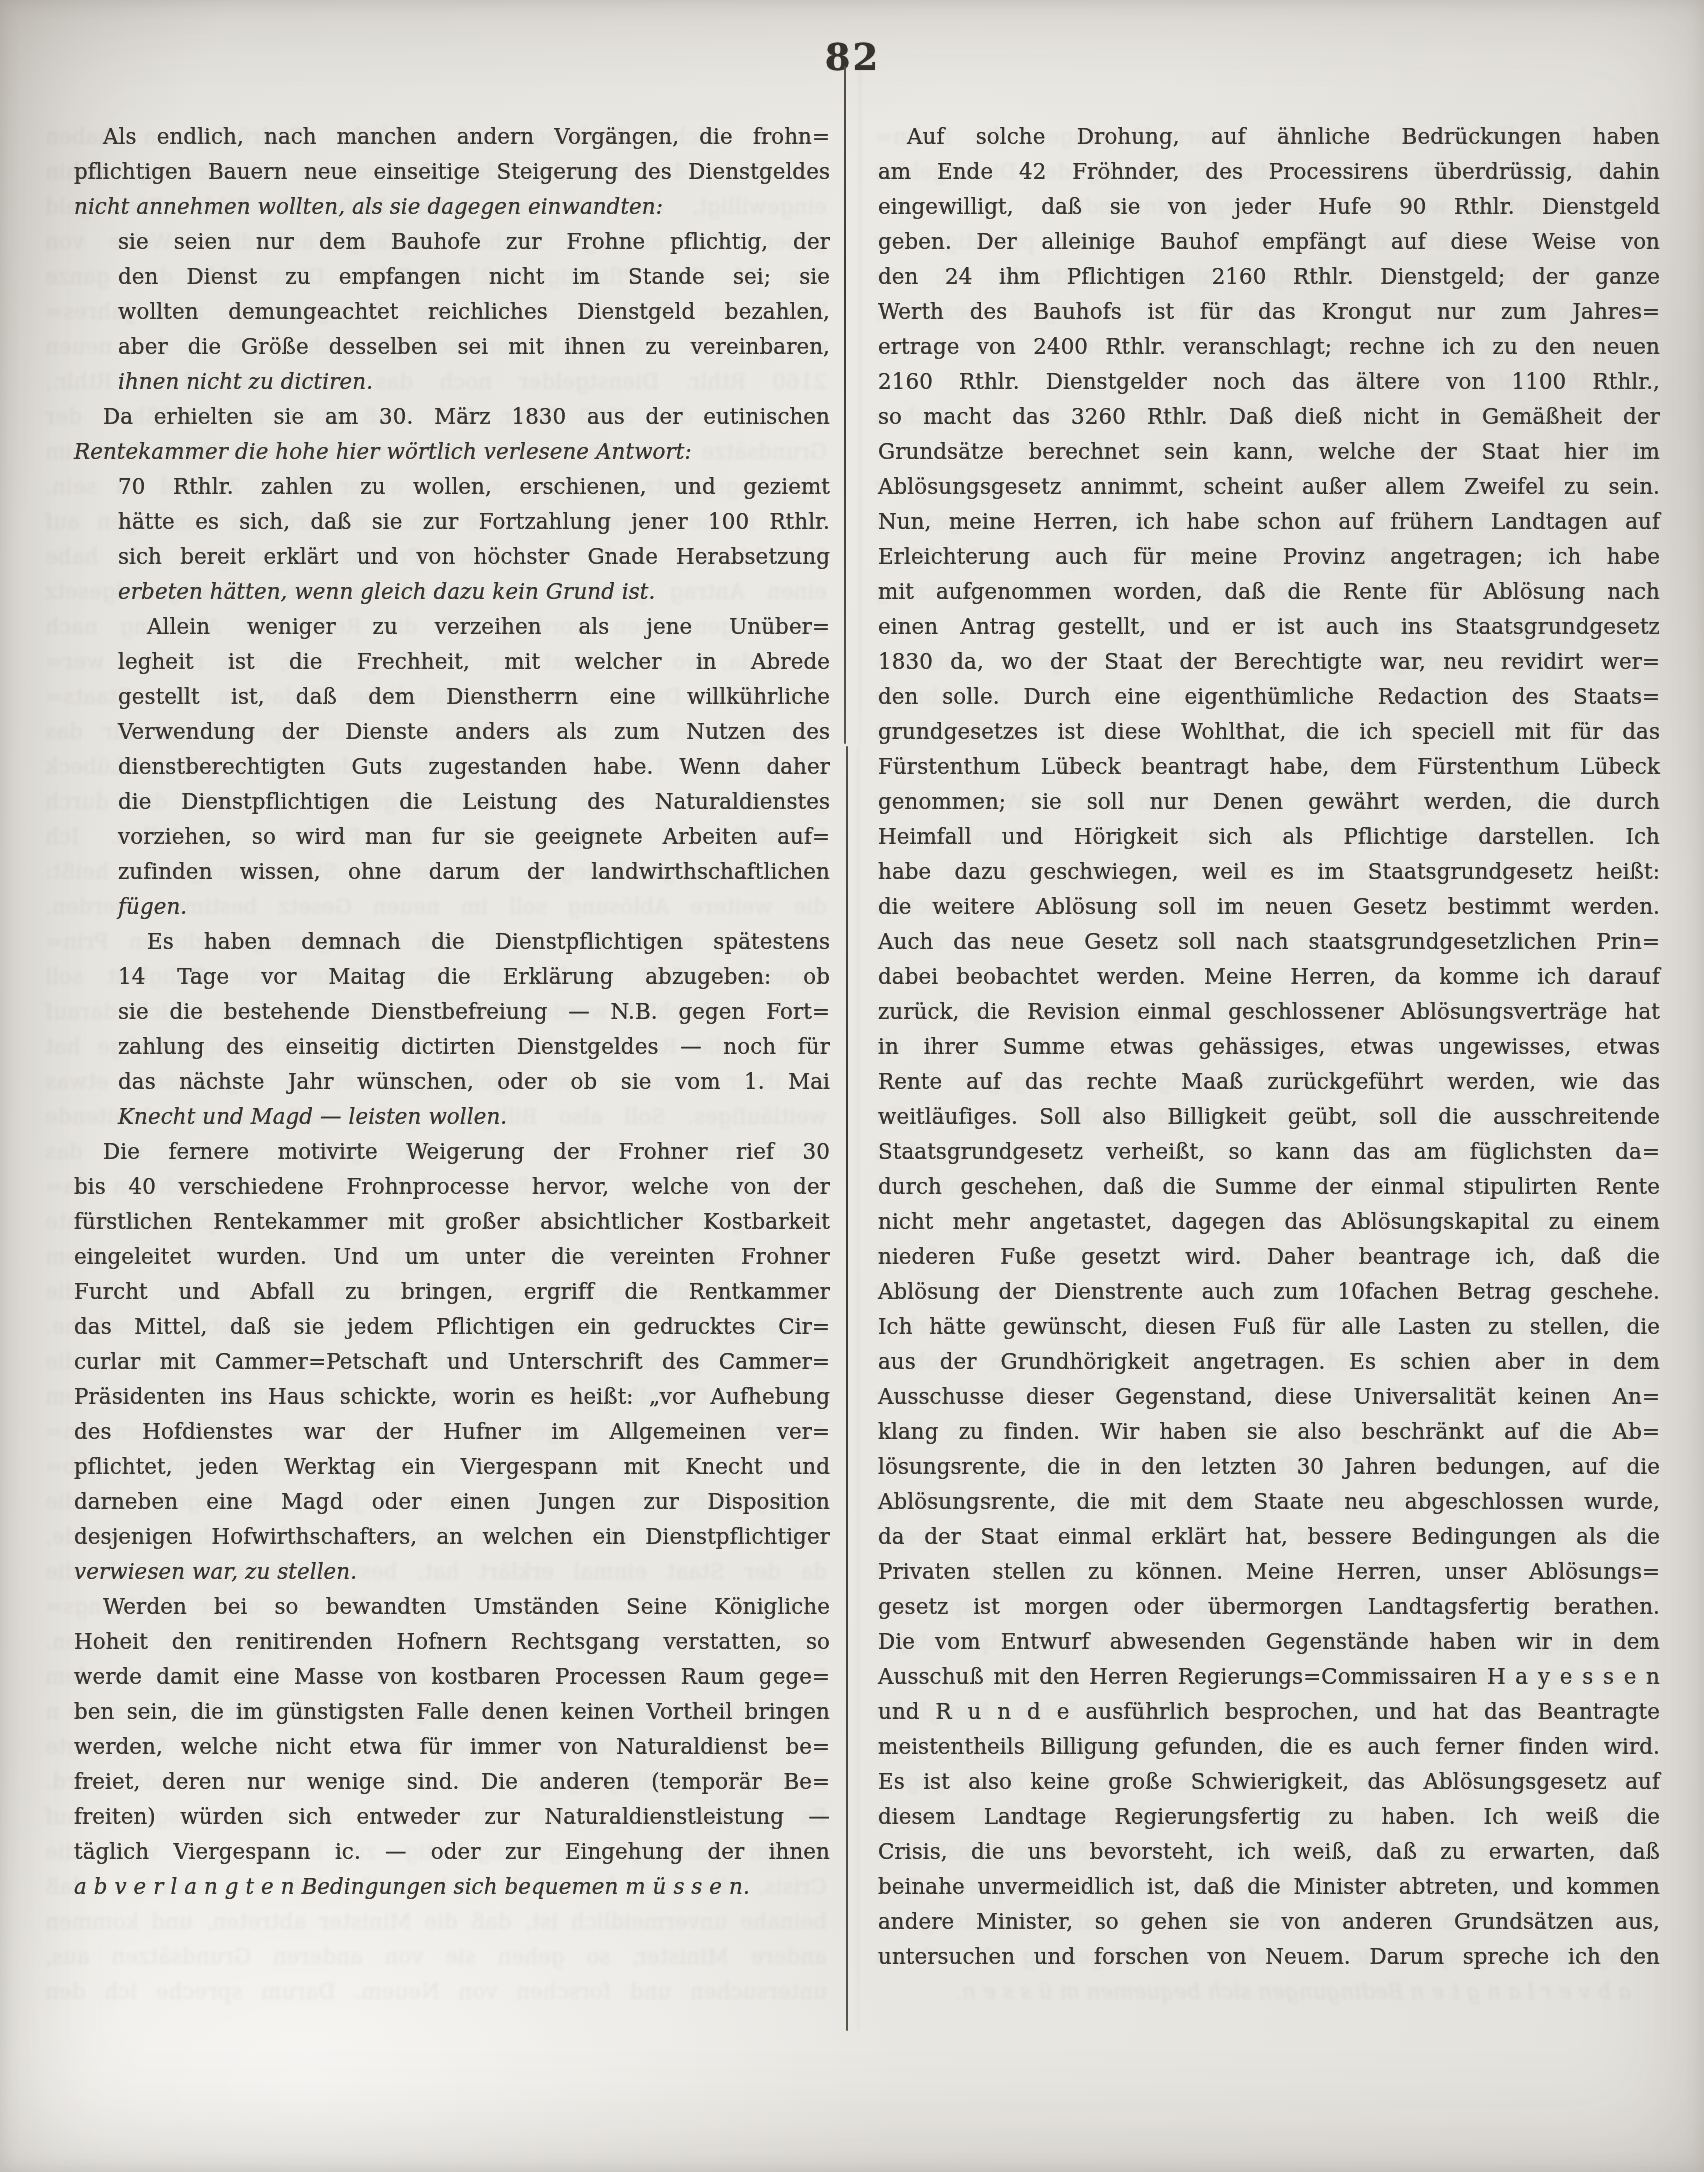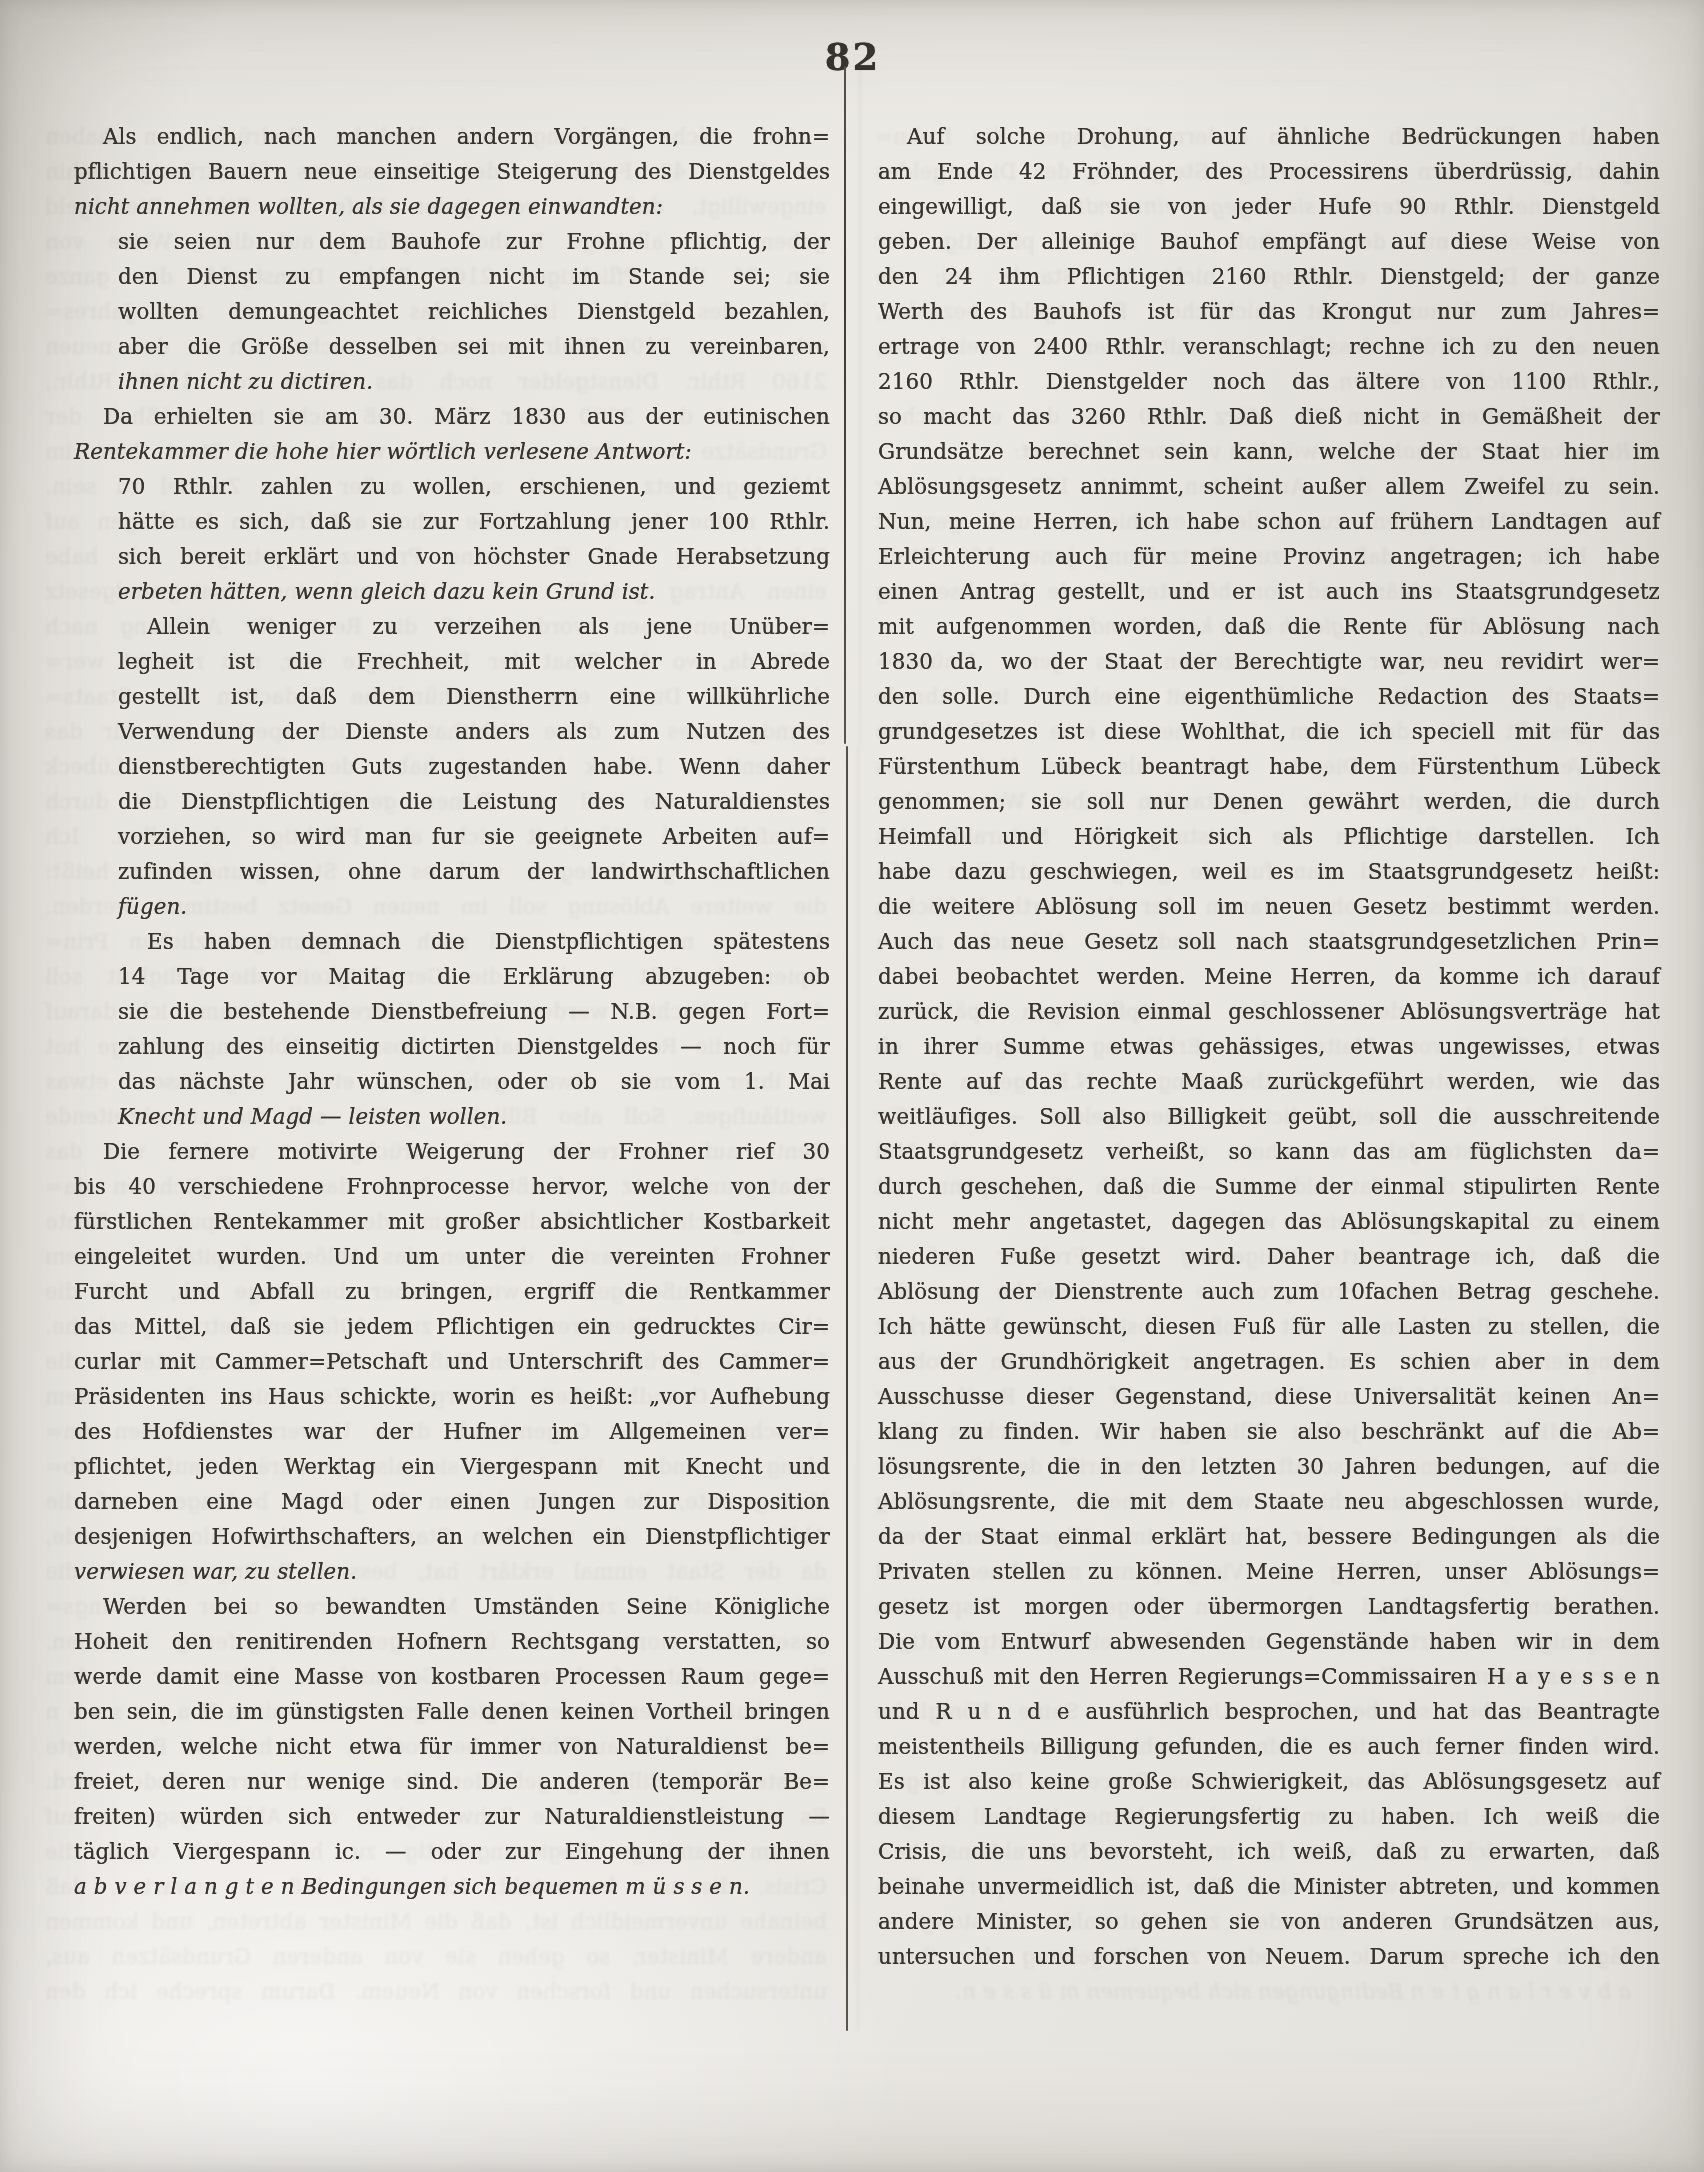--- a/index.html
+++ b/index.html
@@ -140,22 +140,22 @@
         <div class="line">geben. Der alleinige Bauhof empfängt auf diese Weise von</div>
         <div class="line">den 24 ihm Pflichtigen 2160 Rthlr. Dienstgeld; der ganze</div>
         <div class="line">Werth des Bauhofs ist für das Krongut nur zum Jahres=</div>
         <div class="line">ertrage von 2400 Rthlr. veranschlagt; rechne ich zu den neuen</div>
         <div class="line">2160 Rthlr. Dienstgelder noch das ältere von 1100 Rthlr.,</div>
         <div class="line">so macht das 3260 Rthlr. Daß dieß nicht in Gemäßheit der</div>
         <div class="line">Grundsätze berechnet sein kann, welche der Staat hier im</div>
         <div class="line">Ablösungsgesetz annimmt, scheint außer allem Zweifel zu sein.</div>
         <div class="line">Nun, meine Herren, ich habe schon auf frühern Landtagen auf</div>
         <div class="line">Erleichterung auch für meine Provinz angetragen; ich habe</div>
+        <div class="line">mit aufgenommen worden, daß die Rente für Ablösung nach</div>
         <div class="line">einen Antrag gestellt, und er ist auch ins Staatsgrundgesetz</div>
-        <div class="line">mit aufgenommen worden, daß die Rente für Ablösung nach</div>
         <div class="line">1830 da, wo der Staat der Berechtigte war, neu revidirt wer=</div>
         <div class="line">den solle.  Durch eine eigenthümliche Redaction des Staats=</div>
         <div class="line">grundgesetzes ist diese Wohlthat, die ich speciell mit für das</div>
         <div class="line">Fürstenthum Lübeck beantragt habe, dem Fürstenthum Lübeck</div>
         <div class="line">genommen; sie soll nur Denen gewährt werden, die durch</div>
         <div class="line">Heimfall und Hörigkeit sich als Pflichtige darstellen.  Ich</div>
         <div class="line">habe dazu geschwiegen, weil es im Staatsgrundgesetz heißt:</div>
         <div class="line">die weitere Ablösung soll im neuen Gesetz bestimmt werden.</div>
         <div class="line">Auch das neue Gesetz soll nach staatsgrundgesetzlichen Prin=</div>
         <div class="line">dabei beobachtet werden.  Meine Herren, da komme ich darauf</div>

